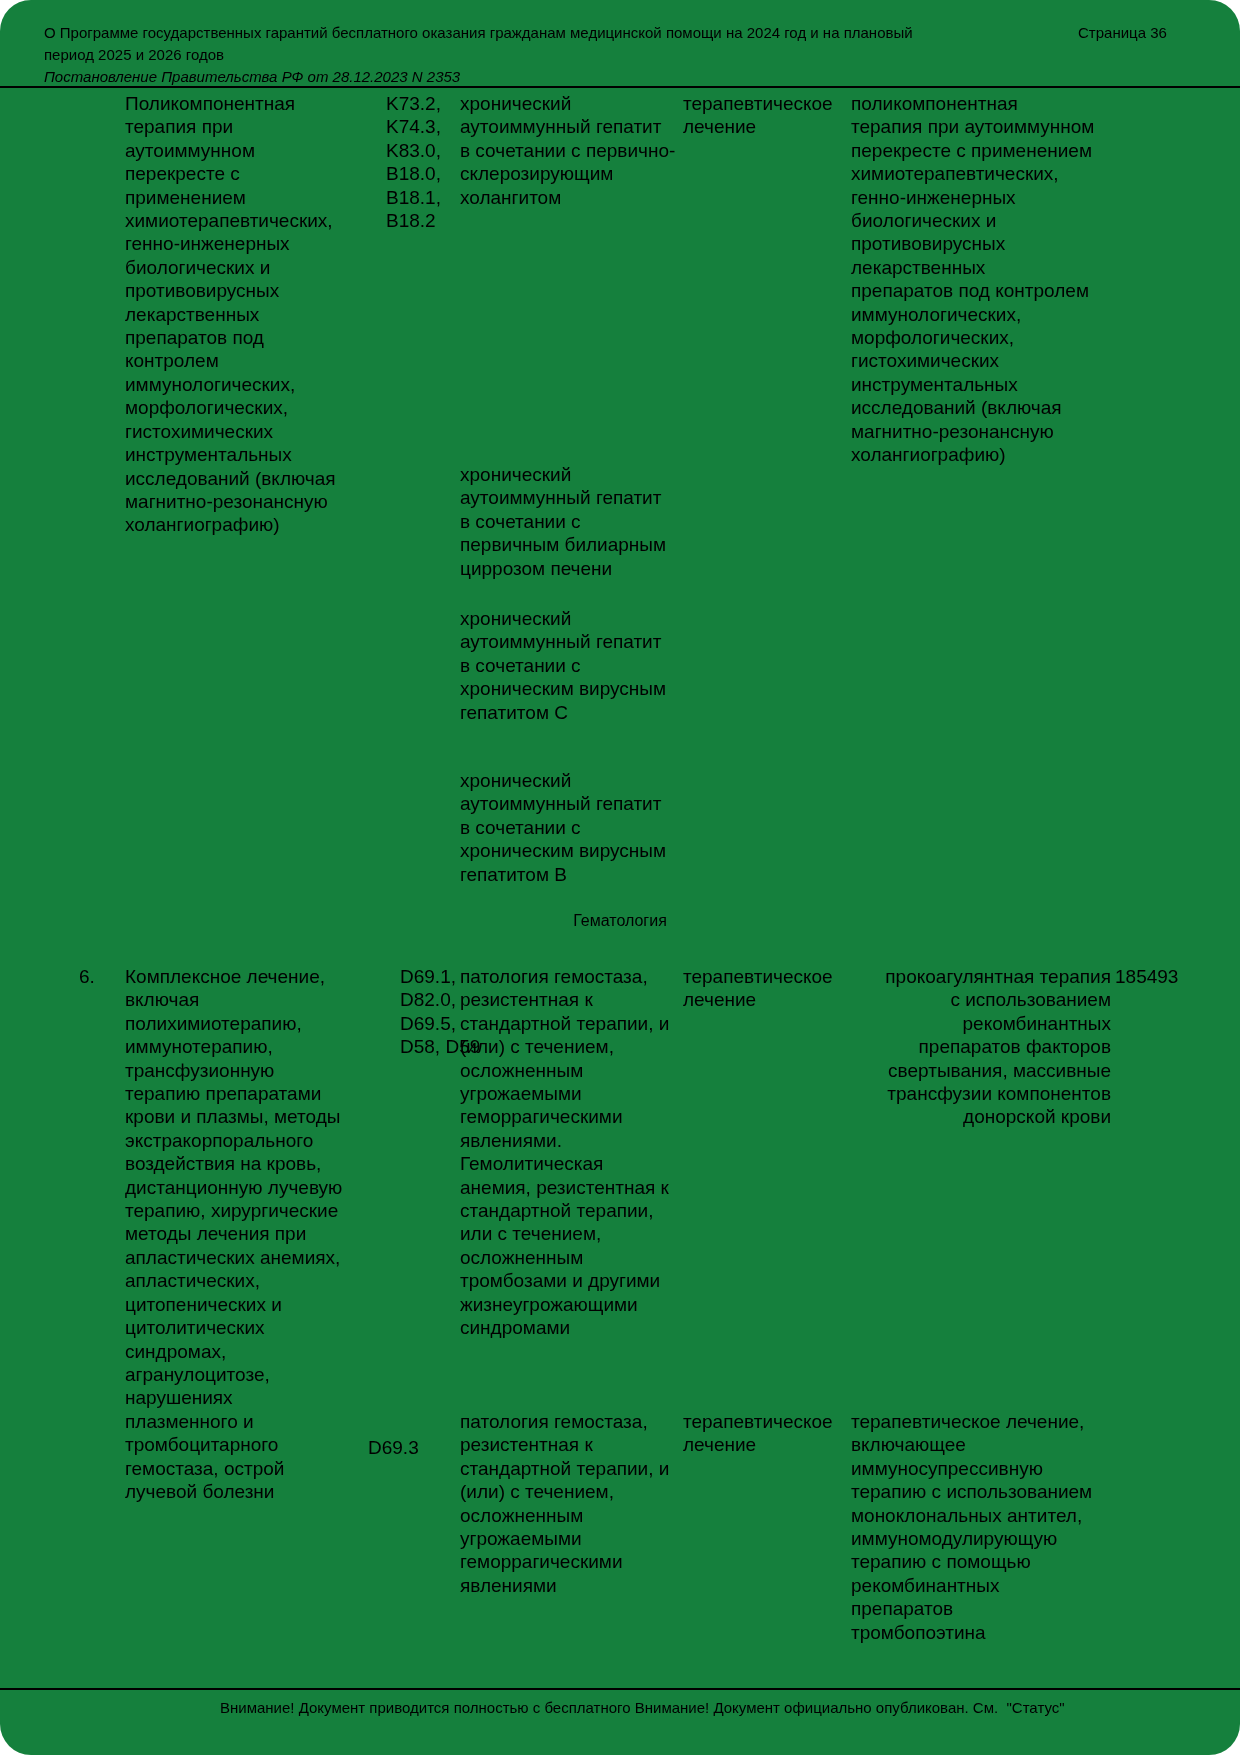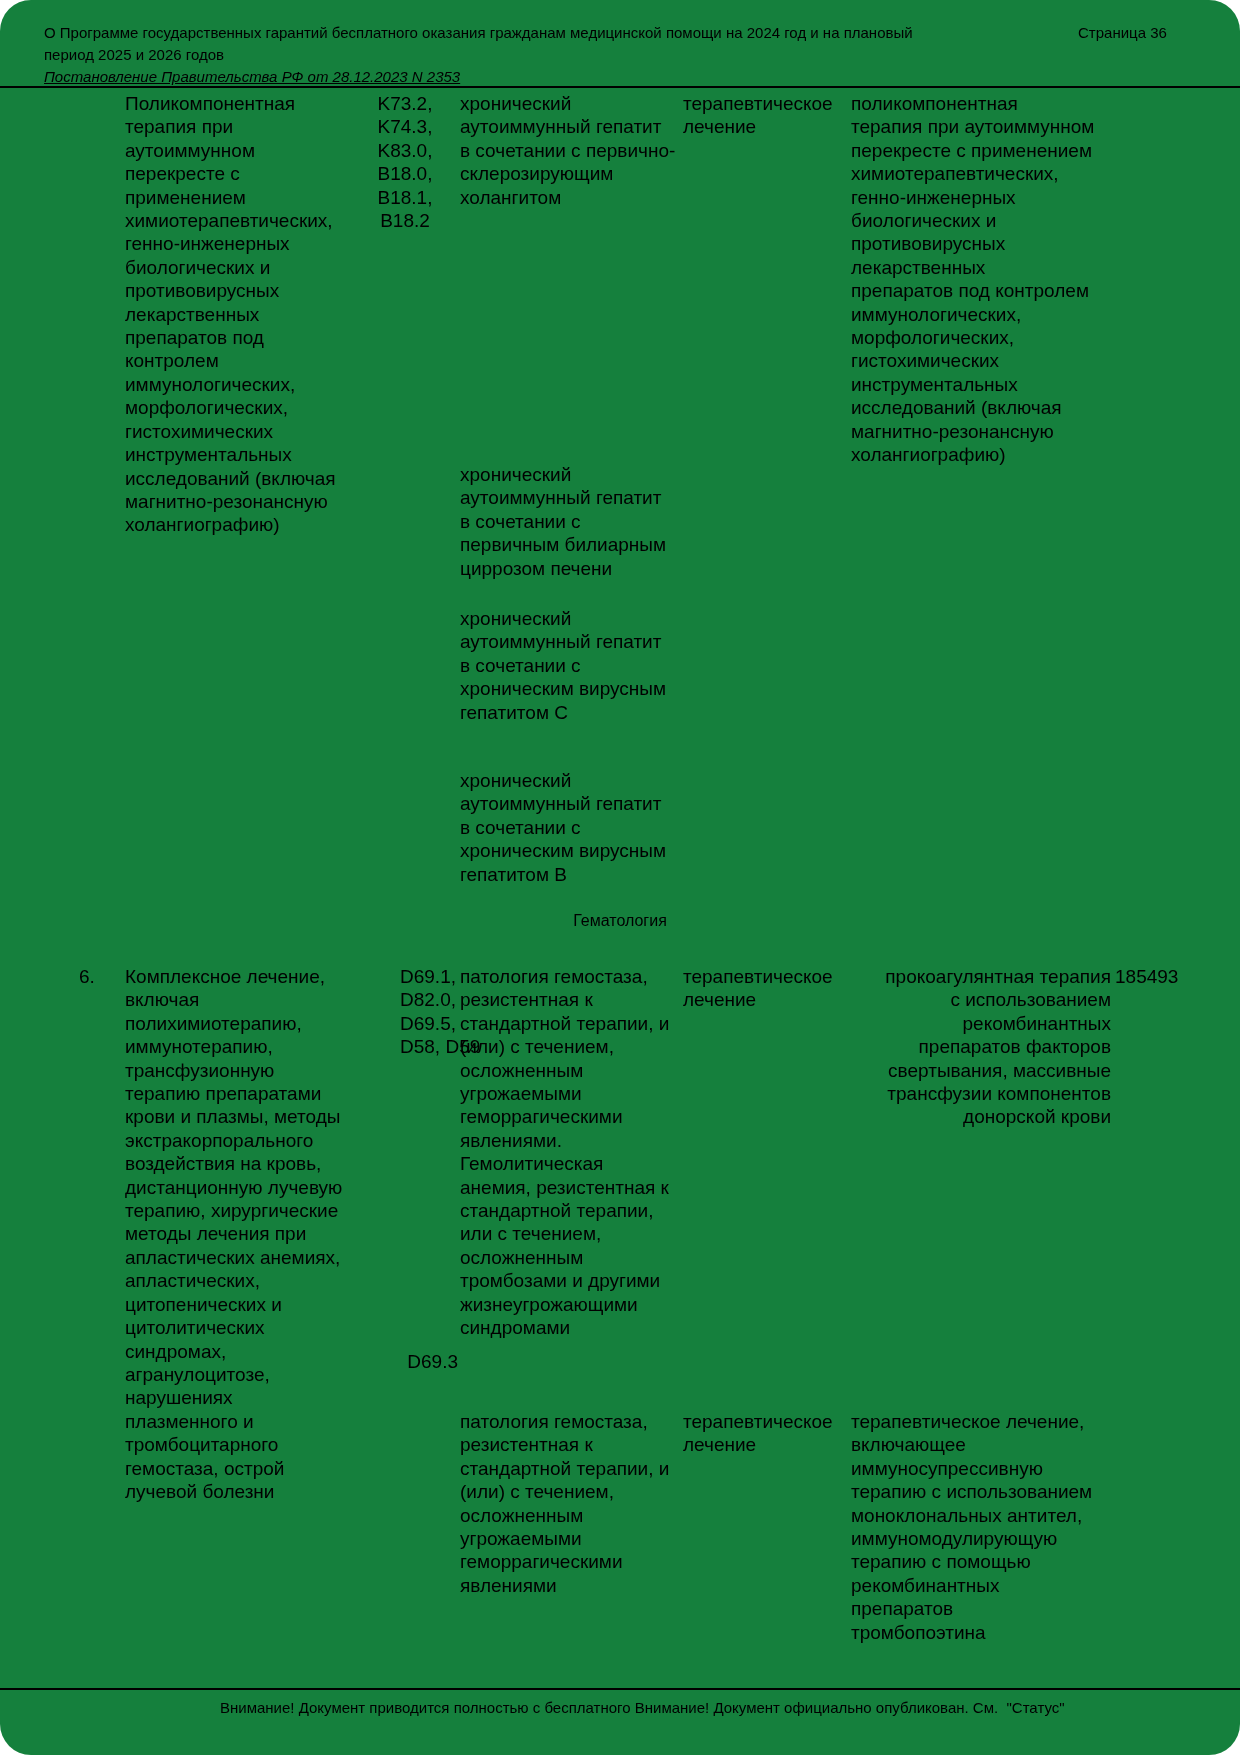--- a/index.html
+++ b/index.html
@@ -17,21 +17,21 @@
     overflow: hidden;
     border-radius: 31px;
   }
   
   .hd {
     position: absolute;
     font-size: 15px;
     line-height: 22px;
     white-space: pre;
   }
-  .hd.italic { font-style: italic; text-decoration: underline; }
+  .hd.italic { font-style: italic; }
   
   .tb {
     position: absolute;
     font-size: 19px;
     line-height: 23.4px;
     white-space: pre-line;
   }
   .rule {
     position: absolute;
     left: 0;
@@ -79,21 +79,21 @@
 лекарственных
 препаратов под
 контролем
 иммунологических,
 морфологических,
 гистохимических
 инструментальных
 исследований (включая
 магнитно-резонансную
 холангиографию)</div>
-  <div class="tb" style="left:360px; top:92px;  width:90px;text-align:center;">K73.2,
+  <div class="tb" style="left:386px; top:92px;  width:90px;">K73.2,
 K74.3,
 K83.0,
 B18.0,
 B18.1,
 B18.2</div>
   <div class="tb" style="left:460px; top:92px;  width:220px;">хронический
 аутоиммунный гепатит
 в сочетании с первично-
 склерозирующим
 холангитом</div>
@@ -181,21 +181,21 @@
 лечение</div>
   <div class="tb" style="left:851px; top:965px;  width:260px;text-align:right;">прокоагулянтная терапия
 с использованием
 рекомбинантных
 препаратов факторов
 свертывания, массивные
 трансфузии компонентов
 донорской крови</div>
   <div class="tb" style="left:1115px;top:965px;  width:120px;">185493</div>
 
-  <div class="tb" style="left:368px; top:1350px; width:90px;text-align:right;">D69.3</div>
+  <div class="tb" style="left:368px; top:1436px; width:90px;">D69.3</div>
   <div class="tb" style="left:460px; top:1410px; width:220px;">патология гемостаза,
 резистентная к
 стандартной терапии, и
 (или) с течением,
 осложненным
 угрожаемыми
 геморрагическими
 явлениями</div>
   <div class="tb" style="left:683px; top:1410px; width:165px;">терапевтическое
 лечение</div>

